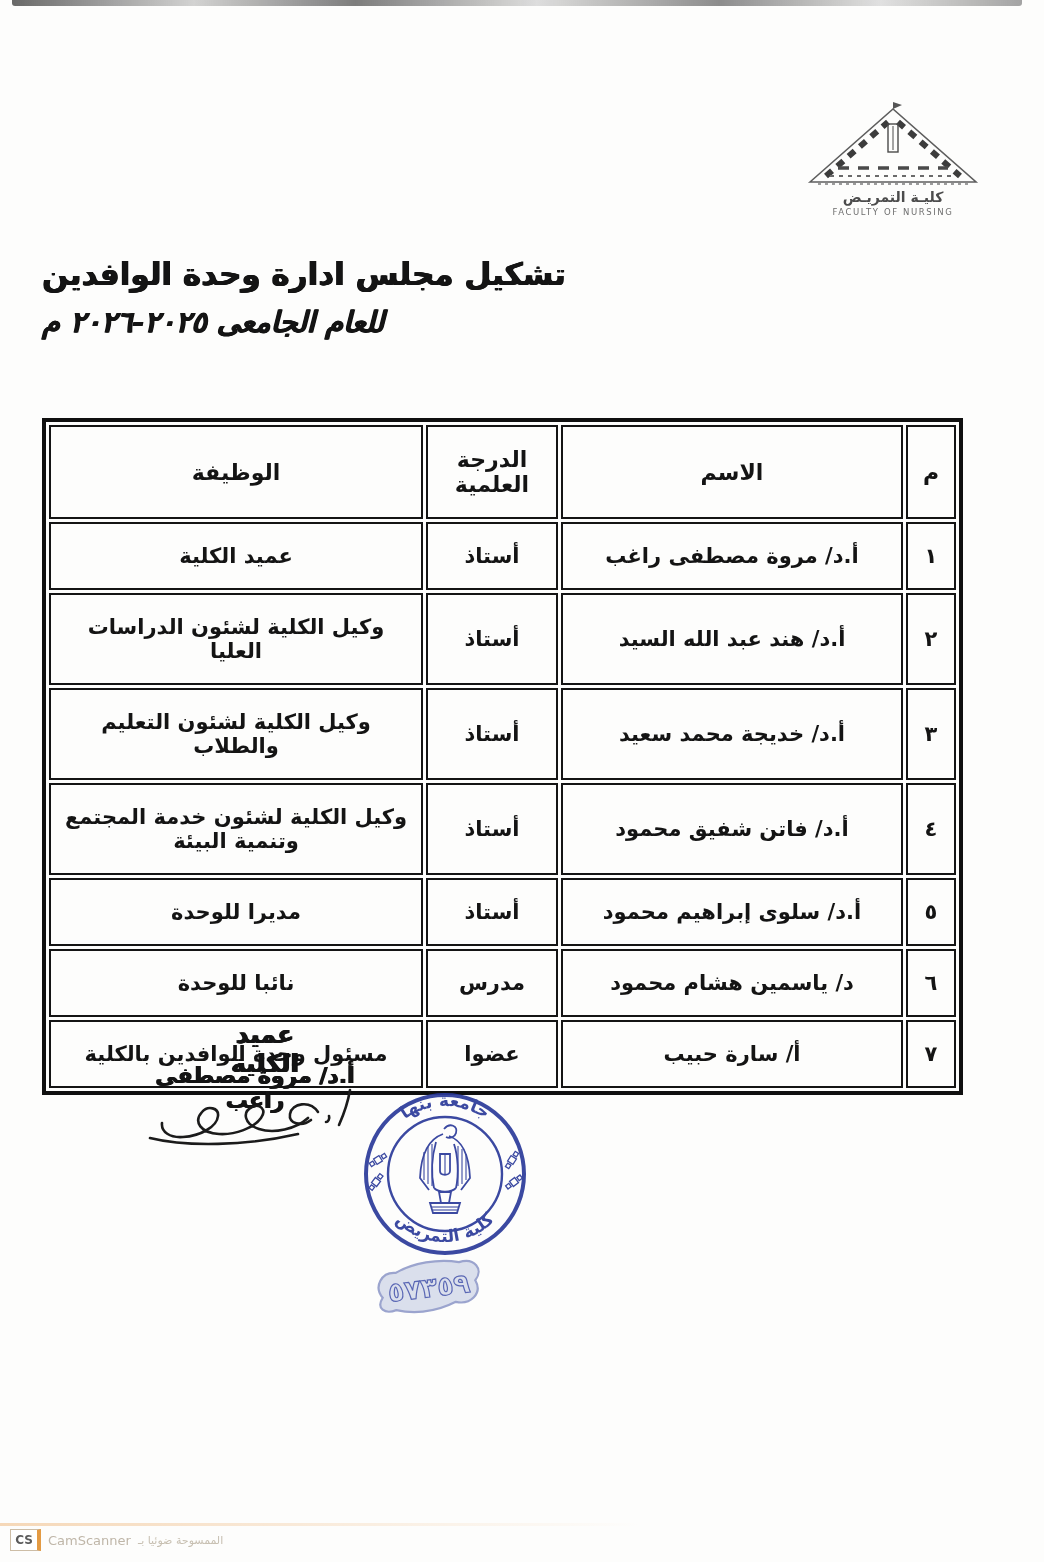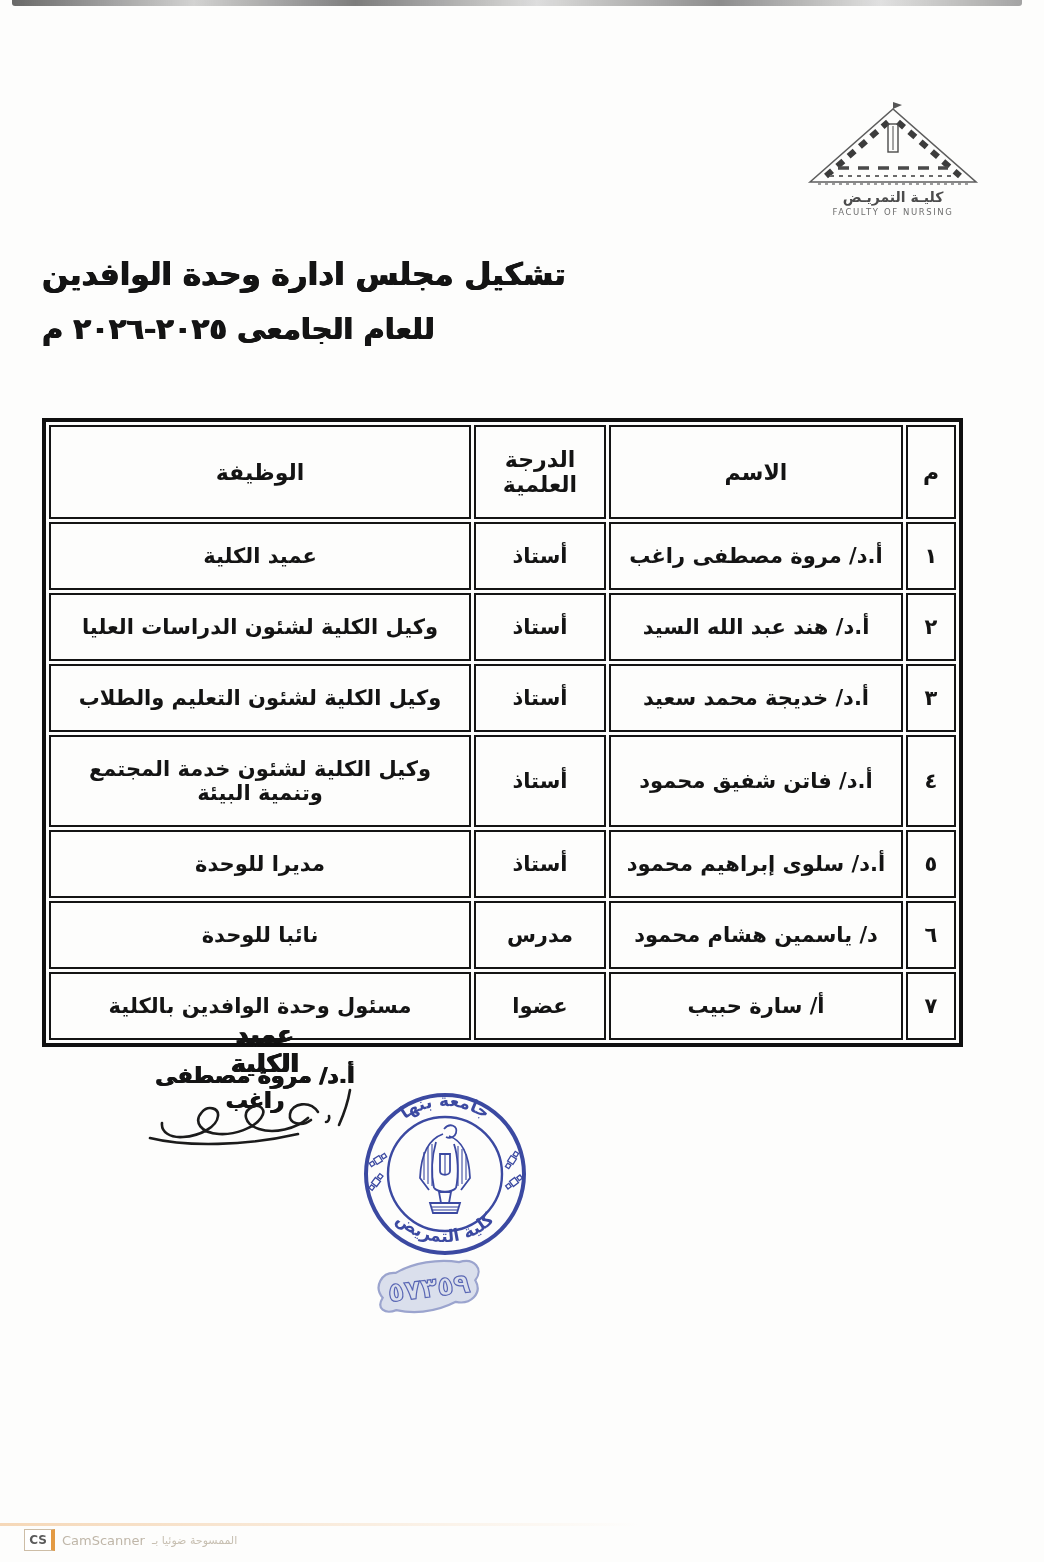--- a/index.html
+++ b/index.html
@@ -49,21 +49,21 @@
     border:4px solid #101010;table-layout:fixed;background:#fdfdfc;
   }
   table.board th,table.board td{
     border:2px solid #141414;box-sizing:border-box;
     font-weight:bold;font-size:21px;text-align:center;vertical-align:middle;
     padding:20px 8px;overflow:hidden;
   }
   table.board thead th{height:53px;font-size:22px;}
   table.board tbody td{height:46px;}
   .c-num{width:50px;}
-  .c-name{width:294px;}
+  .c-name{width:342px;}
   .c-deg{width:132px;}
   .c-pos{width:auto;}
   td.cell-name{text-align:right;}
   td.cell-deg{font-size:20px;}
   td.cell-pos{font-size:20px;}
 
   
   .sig-title{
     position:absolute;left:200px;top:1020px;width:130px;text-align:center;
     direction:rtl;font-size:25px;font-weight:bold;
@@ -78,21 +78,21 @@
 
   
   .stamp{position:absolute;left:357px;top:1086px;opacity:.92;}
   .stamp text{font-family:"DejaVu Sans",sans-serif;font-weight:bold;}
 
   
   .num-stamp{position:absolute;left:368px;top:1256px;transform:rotate(-7deg);opacity:.85;}
 
   
   .watermark{
-    position:absolute;left:24px;top:1529px;height:22px;
+    position:absolute;left:10px;top:1529px;height:22px;
     display:flex;align-items:center;gap:7px;direction:ltr;
   }
   .cs-badge{
     display:inline-flex;align-items:center;justify-content:center;
     width:26px;height:20px;background:#ffffff;
     border:1px solid #cdbda6;border-right:4px solid #e39a43;
     font-size:12px;font-weight:bold;color:#5a5a5a;letter-spacing:0;
   }
   .cs-text{font-size:13px;color:#bfb6a8;}
   .cs-ar{direction:rtl;font-size:11px;color:#c7bfb1;}
@@ -117,21 +117,21 @@
         <path d="M34,68 L144,68" stroke="#4a4a4a" stroke-width="3.5" stroke-dasharray="11 9"></path>
         <path d="M26,76 L152,76" stroke="#6a6a6a" stroke-width="2" stroke-dasharray="4 5"></path>
         <path d="M14,84 L164,84" stroke="#7c7c7c" stroke-width="1.4" stroke-dasharray="3 4"></path>
       </g>
     </svg>
     <div class="logo-ar">كليـة التمريـض</div>
     <div class="logo-en">FACULTY OF NURSING</div>
   </div>
 
   <div class="doc-title title-1" style="position:absolute;top:256px;">تشكيل مجلس ادارة وحدة الوافدين</div>
-  <div class="doc-title title-2" style="position:absolute;top:312px;">للعام الجامعى ٢٠٢٥-٢٠٢٦ م</div>
+  <div class="doc-title title-2" style="position:absolute;top:305px;font-style:italic;">للعام الجامعى ٢٠٢٥-٢٠٢٦ م</div>
 
   <table class="board" dir="rtl">
     <thead>
       <tr>
         <th class="c-num">م</th>
         <th class="c-name">الاسم</th>
         <th class="c-deg">الدرجة العلمية</th>
         <th class="c-pos">الوظيفة</th>
       </tr>
     </thead>

